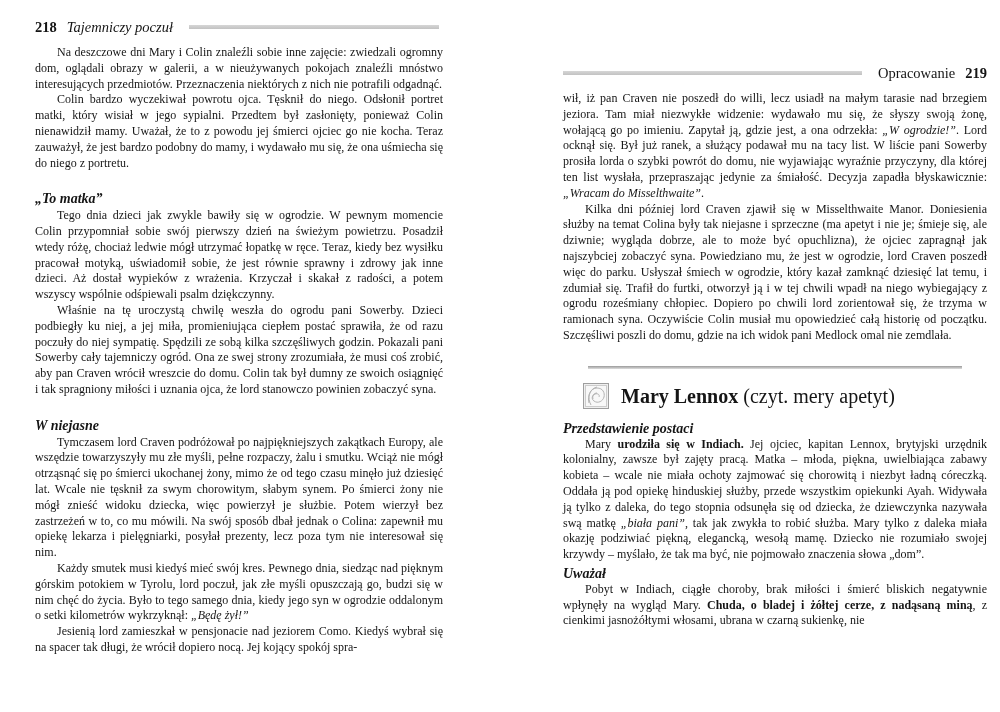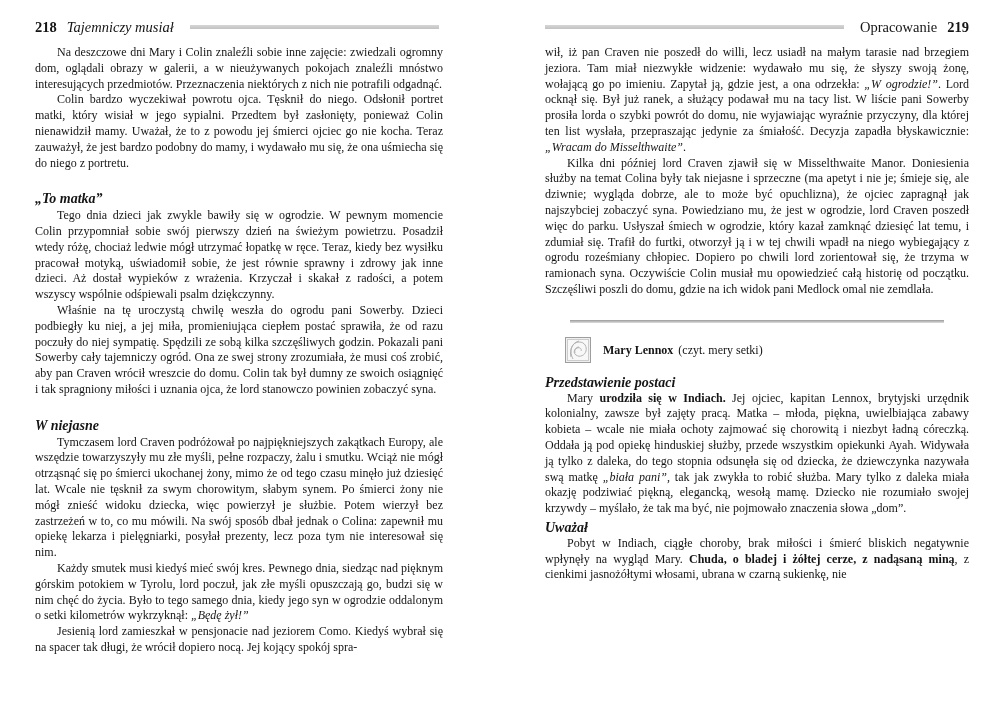--- a/index.html
+++ b/index.html
@@ -6,21 +6,21 @@
   body {
     width: 1000px; height: 712px; overflow: hidden;
     background: #ffffff;
     font-family: "Liberation Serif", serif;
     color: #151515;
     -webkit-font-smoothing: antialiased;
   }
   .spread { position: relative; width: 1000px; height: 592px; background: #ffffff; }
   .page { position: absolute; top: 18px; }
   .page.left  { left: 35px;  width: 408px; }
-  .page.right { left: 545px; width: 424px; }
+  .page.right { left: 563px; width: 424px; margin-top: 46px; }
 
   .running-header { display: flex; align-items: center; font-size: 14.5px; height: 18px; }
   .running-header .pnum  { font-weight: 700; }
   .running-header .btitle { font-style: italic; margin-left: 10px; }
   .running-header .sname  { margin-right: 10px; }
   .header-rule { flex: 1; height: 4px; background: linear-gradient(#d6d6d6, #c2c2c2); }
   .running-header.lft .header-rule { margin-left: 16px; margin-right: 4px; }
   .running-header.rgt .header-rule { margin-right: 16px; }
 
   .page-body { margin-top: 9px; }
@@ -28,35 +28,35 @@
   .para.indent { text-indent: 22px; }
   .seg-b  { font-weight: 700; }
   .seg-i  { font-style: italic; }
 
   .subheading { font-size: 14px; font-weight: 700; font-style: italic; margin: 20px 0 1px; line-height: 15.8px; }
 
   .section-heading-wrap { margin: 22px 4px 14px; text-align: center; }
   .section-heading { font-size: 16px; font-weight: 700; margin: 0; letter-spacing: 0.4px; line-height: 18px; }
   .section-rule { height: 3px; width: 90%; margin: 6px auto 0; background: linear-gradient(#9a9a9a, #dedede); }
 
-  .character-heading { display: flex; align-items: center; margin: 0 0 12px; padding-left: 20px; font-size: 12px; line-height: 26px; }
+  .character-heading { display: flex; align-items: center; margin: 0 0 12px; padding-left: 20px; font-size: 20px; line-height: 26px; }
   .character-heading .ornament { width: 26px; height: 26px; margin-right: 12px; flex: none; }
   .character-name { font-weight: 700; margin-right: 5px; }
 
   .run-in { font-size: 14px; font-weight: 700; margin: 3px 0 0; line-height: 15.8px; font-style: italic; }
 </style>
 </head>
 <body>
 
 <div class="spread">
 
   <section class="page left">
     <header class="running-header lft">
       <span class="pnum">218</span>
-      <span class="btitle">Tajemniczy musiał</span>
+      <span class="btitle">Tajemniczy poczuł</span>
       <span class="header-rule"></span>
     </header>
     <div class="page-body">
         <p class="para indent"><span class="seg-n">Na deszczowe dni Mary i Colin znaleźli sobie inne zajęcie: zwiedzali ogromny dom, oglądali obrazy w galerii, a w nieużywanych pokojach znaleźli mnóstwo interesujących przedmiotów. Przeznaczenia niektórych z nich nie potrafili odgadnąć.</span></p>
         <p class="para indent"><span class="seg-n">Colin bardzo wyczekiwał powrotu ojca. Tęsknił do niego. Odsłonił portret matki, który wisiał w jego sypialni. Przedtem był zasłonięty, ponieważ Colin nienawidził mamy. Uważał, że to z powodu jej śmierci ojciec go nie kocha. Teraz zauważył, że jest bardzo podobny do mamy, i wydawało mu się, że ona uśmiecha się do niego z portretu.</span></p>
         <h3 class="subheading">„To matka”</h3>
         <p class="para indent"><span class="seg-n">Tego dnia dzieci jak zwykle bawiły się w ogrodzie. W pewnym momencie Colin przypomniał sobie swój pierwszy dzień na świeżym powietrzu. Posadził wtedy różę, chociaż ledwie mógł utrzymać łopatkę w ręce. Teraz, kiedy bez wysiłku pracował motyką, uświadomił sobie, że jest równie sprawny i zdrowy jak inne dzieci. Aż dostał wypieków z wrażenia. Krzyczał i skakał z radości, a potem wszyscy wspólnie odśpiewali psalm dziękczynny.</span></p>
         <p class="para indent"><span class="seg-n">Właśnie na tę uroczystą chwilę weszła do ogrodu pani Sowerby. Dzieci podbiegły ku niej, a jej miła, promieniująca ciepłem postać sprawiła, że od razu poczuły do niej sympatię. Spędzili ze sobą kilka szczęśliwych godzin. Pokazali pani Sowerby cały tajemniczy ogród. Ona ze swej strony zrozumiała, że musi coś zrobić, aby pan Craven wrócił wreszcie do domu. Colin tak był dumny ze swoich osiągnięć i tak spragniony miłości i uznania ojca, że lord stanowczo powinien zobaczyć syna.</span></p>
         <h3 class="subheading">W niejasne</h3>
         <p class="para indent"><span class="seg-n">Tymczasem lord Craven podróżował po najpiękniejszych zakątkach Europy, ale wszędzie towarzyszyły mu złe myśli, pełne rozpaczy, żalu i smutku. Wciąż nie mógł otrząsnąć się po śmierci ukochanej żony, mimo że od tego czasu minęło już dziesięć lat. Wcale nie tęsknił za swym chorowitym, słabym synem. Po śmierci żony nie mógł znieść widoku dziecka, więc powierzył je służbie. Potem wierzył bez zastrzeżeń w to, co mu mówili. Na swój sposób dbał jednak o Colina: zapewnił mu opiekę lekarza i pielęgniarki, posyłał prezenty, lecz poza tym nie interesował się nim.</span></p>
@@ -81,21 +81,21 @@
           <span class="ornament"><svg width="26" height="26" viewBox="0 0 26 26" xmlns="http://www.w3.org/2000/svg">
               <rect x="0.5" y="0.5" width="25" height="25" fill="#efefef" stroke="#9e9e9e"></rect>
               <rect x="2.5" y="2.5" width="21" height="21" fill="#f8f8f8" stroke="#cccccc"></rect>
               <g fill="none" stroke="#b3b3b3" stroke-width="1">
                 <path d="M6 20 C4 12 8 5 14 5 C20 5 22 10 21 14 C20 18 15 21 11 18 C8 16 9 12 12 11 C15 10 17 12 16 14"></path>
                 <path d="M8 22 C4 15 6 6 14 4"></path>
                 <path d="M10 16 C9 13 11 10 14 10"></path>
               </g>
             </svg></span>
           <span class="character-name">Mary Lennox</span>
-          <span>(czyt. mery setki)</span>
+          <span>(czyt. mery apetyt)</span>
         </div>
         <h4 class="run-in">Przedstawienie postaci</h4>
         <p class="para indent"><span class="seg-n">Mary </span><span class="seg-b">urodziła się w Indiach.</span><span class="seg-n"> Jej ojciec, kapitan Lennox, brytyjski urzędnik kolonialny, zawsze był zajęty pracą. Matka – młoda, piękna, uwielbiająca zabawy kobieta – wcale nie miała ochoty zajmować się chorowitą i niezbyt ładną córeczką. Oddała ją pod opiekę hinduskiej służby, przede wszystkim opiekunki Ayah. Widywała ją tylko z daleka, do tego stopnia odsunęła się od dziecka, że dziewczynka nazywała swą matkę </span><span class="seg-i">„biała pani”</span><span class="seg-n">, tak jak zwykła to robić służba. Mary tylko z daleka miała okazję podziwiać piękną, elegancką, wesołą mamę. Dziecko nie rozumiało swojej krzywdy – myślało, że tak ma być, nie pojmowało znaczenia słowa „dom”.</span></p>
         <h4 class="run-in">Uważał</h4>
         <p class="para indent"><span class="seg-n">Pobyt w Indiach, ciągłe choroby, brak miłości i śmierć bliskich negatywnie wpłynęły na wygląd Mary. </span><span class="seg-b">Chuda, o bladej i żółtej cerze, z nadąsaną miną</span><span class="seg-n">, z cienkimi jasnożółtymi włosami, ubrana w czarną sukienkę, nie</span></p>
       </div>
   </section>
 
 </div>
 

